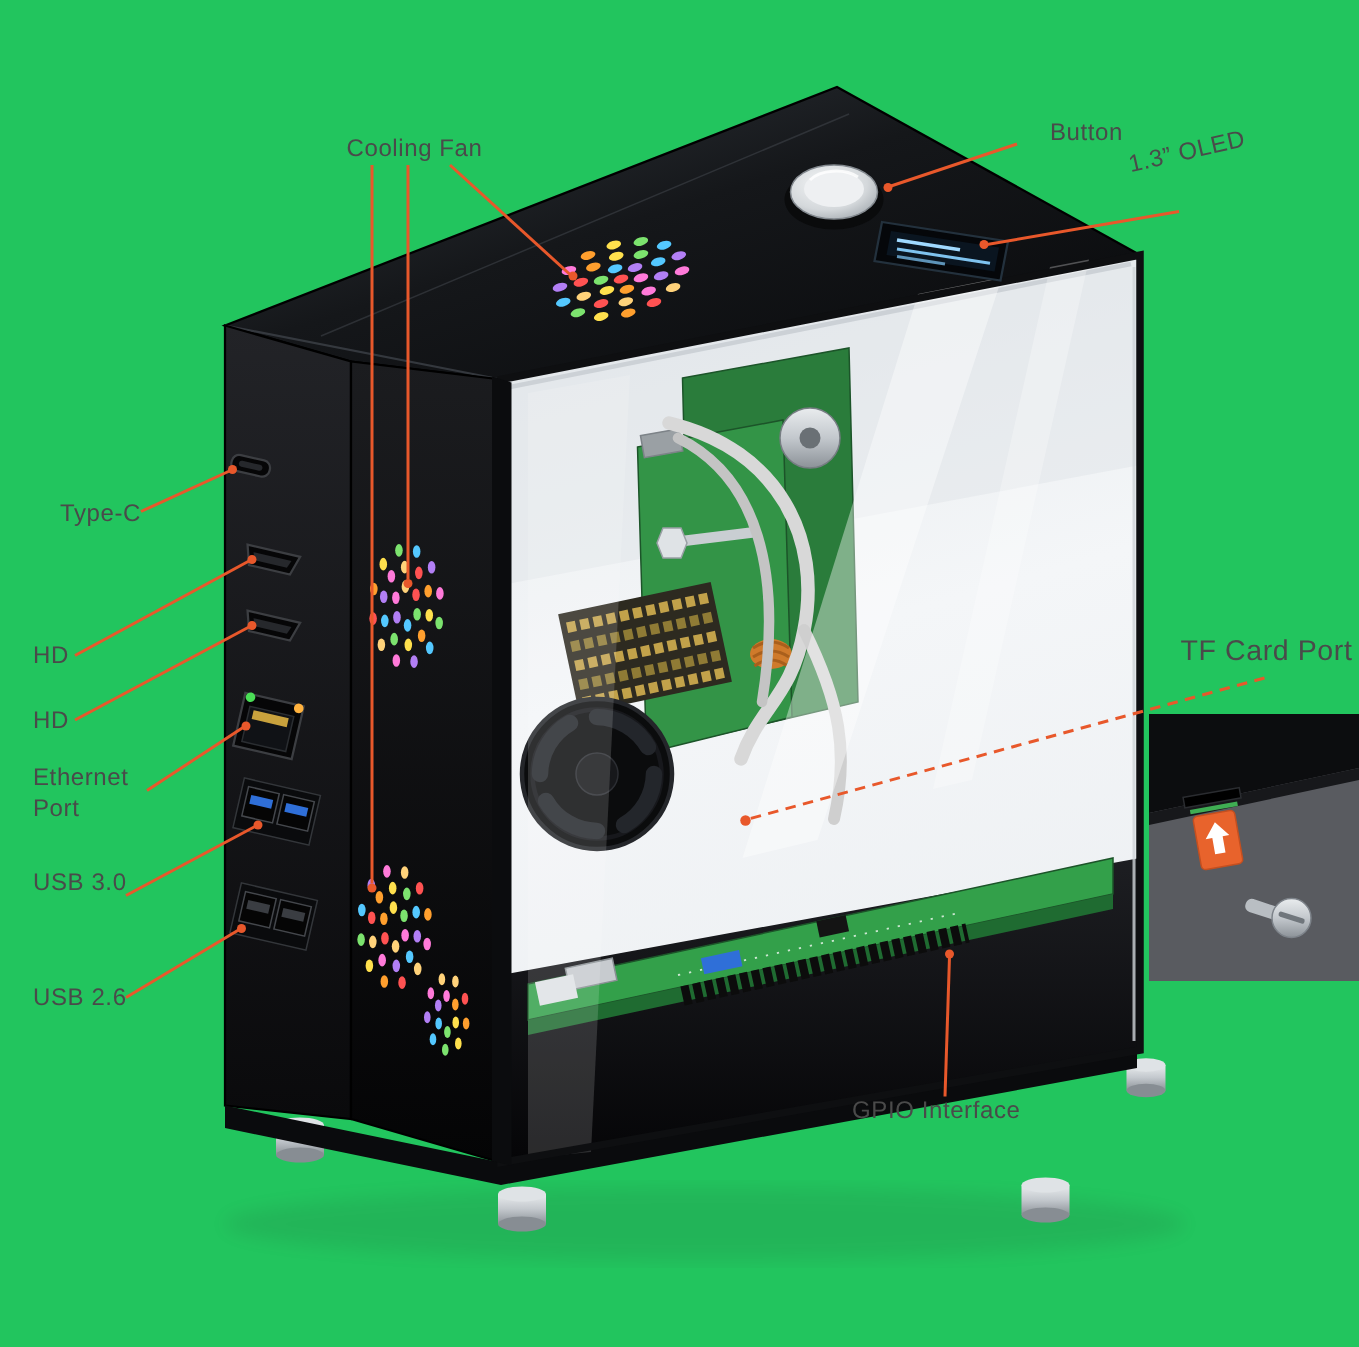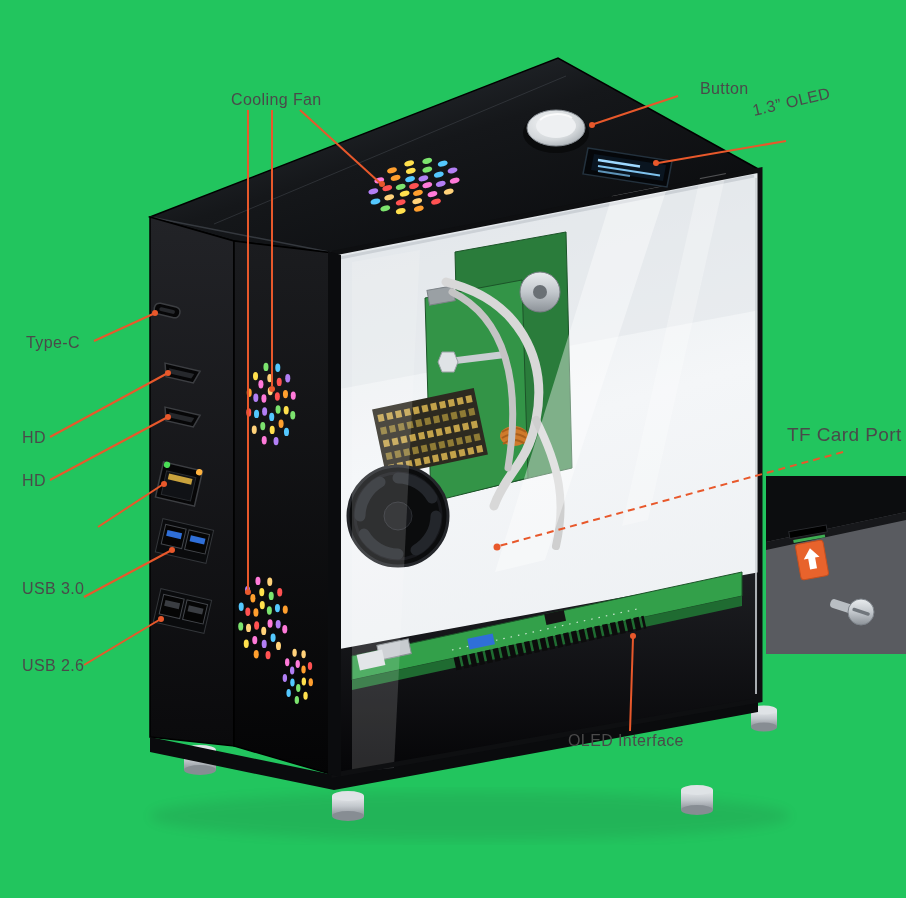--- a/index.html
+++ b/index.html
@@ -371,21 +371,22 @@
     <path class="leader dashed" d="M843,452 L499,546"></path>
     <circle class="leader-dot" cx="497" cy="547" r="3.5"></circle>
     <path class="leader" d="M630,731 L633,638"></path>
     <circle class="leader-dot" cx="633" cy="636" r="3"></circle>
   </g>
 </svg>
 
 <div class="label" style="left:231px;top:90px">Cooling Fan</div>
 <div class="label" style="left:700px;top:79px">Button</div>
 <div class="label rot" style="left:753px;top:101px">1.3” OLED</div>
-<div class="label" style="left:26px;top:333px">Type-C</div>
+<div class="label" style="left:40px;top:333px">Type-C</div>
 <div class="label" style="left:22px;top:428px">HD</div>
 <div class="label" style="left:22px;top:471px">HD</div>
+<div class="label wrap" style="left:22px;top:509px">Ethernet Port</div>
 <div class="label" style="left:22px;top:579px">USB 3.0</div>
 <div class="label" style="left:22px;top:656px">USB 2.6</div>
 <div class="label sm" style="left:787px;top:423px">TF Card Port</div>
-<div class="label" style="left:568px;top:731px">OLED Interface</div>
+<div class="label" style="left:568px;top:731px">GPIO Interface</div>
 
 </div>
 
 </body></html>

